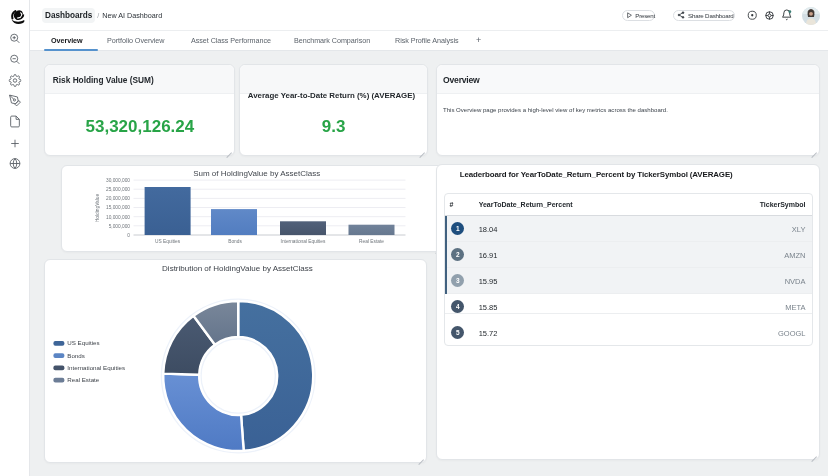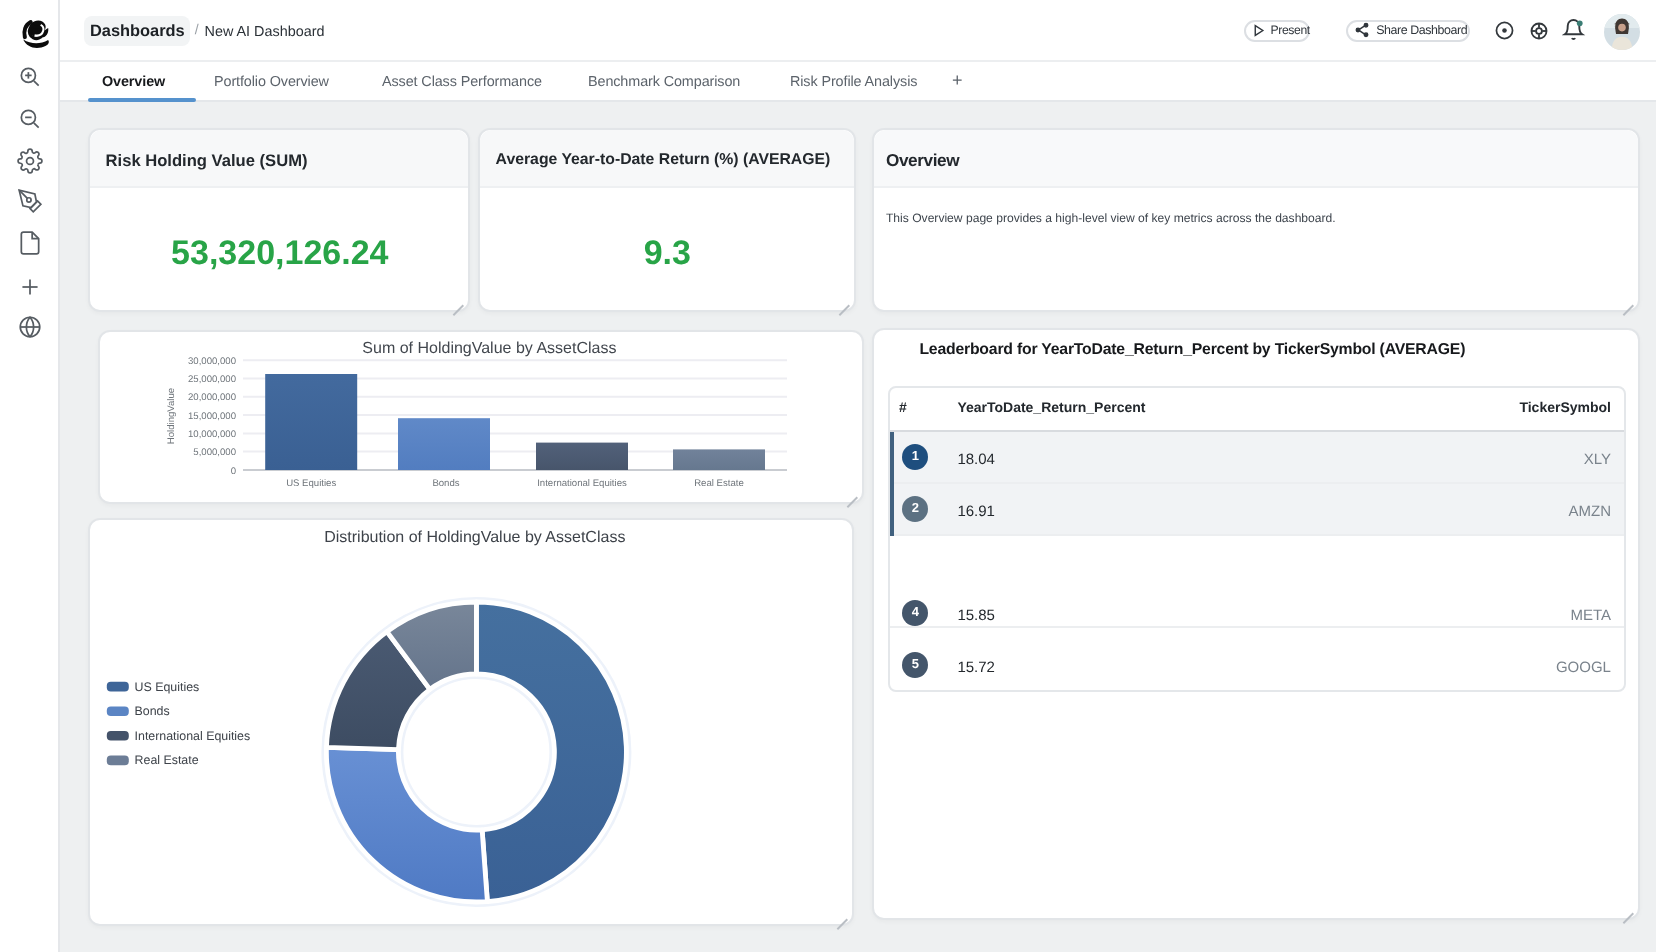--- a/index.html
+++ b/index.html
@@ -150,35 +150,35 @@
 
 <div class="card" style="left:44.3px; top:64px; width:191.2px; height:92px;">
   <div class="kpihead">
       <span>Risk Holding Value (SUM)</span>
     </div>
   <div class="kpinum">53,320,126.24</div>
   <div class="rsz"></div>
 </div>
 <div class="card" style="left:239.3px; top:64px; width:188.7px; height:92px;">
   <div class="kpihead">
-      <span style="font-size:7.9px;">Average Year-to-Date Return (%) (AVERAGE)</span>
+      <span style="font-size:7.9px;margin-top:16px;">Average Year-to-Date Return (%) (AVERAGE)</span>
     </div>
   <div class="kpinum">9.3</div>
   <div class="rsz"></div>
 </div>
 
 <div class="card" style="left:435.7px; top:64px; width:384.3px; height:92px;">
   <div class="kpihead" style="background:#f8f9fa;">
       <span style="font-size:8.6px; left:6.3px; letter-spacing:-0.2px;">Overview</span>
     </div>
   <div class="abs" style="left:6.3px; top:41.5px; font-size:6.05px; color:#3d444c;">This Overview page provides a high-level view of key metrics across the dashboard.</div>
   <div class="rsz"></div>
 </div>
 
-<div class="card" style="left:49px; top:164.5px; width:382.7px; height:87px;">
+<div class="card" style="left:61px; top:164.5px; width:382.7px; height:87px;">
 <svg width="383" height="85" viewBox="0 0 383 85">
   <defs>
     <linearGradient id="gb1" x1="0" y1="0" x2="0" y2="1">
           <stop offset="0" stop-color="#436a9e"></stop>
           <stop offset="1" stop-color="#3a6093"></stop>
         </linearGradient>
     <linearGradient id="gb2" x1="0" y1="0" x2="0" y2="1">
           <stop offset="0" stop-color="#6089c8"></stop>
           <stop offset="1" stop-color="#527dc0"></stop>
         </linearGradient>
@@ -280,20 +280,26 @@
         <div class="abs" style="left:6.5px;top:6.5px;width:13px;height:13px;border-radius:50%;background:#1e4e7e;color:#fff;font-size:6.5px;font-weight:bold;text-align:center;line-height:13px;">1</div>
         <span class="abs" style="left:34px;top:9px;font-size:7.5px;color:#23282d;">18.04</span>
         <span class="abs" style="right:6.5px;top:9px;font-size:7.5px;color:#7a838c;">XLY</span>
       </div>
       <div class="abs" style="left: 0px; top: 48px; width: 100%; height: 26px; background: rgb(241, 243, 245); border-bottom: 1px solid rgb(236, 238, 240);">
         <div class="abs" style="left:0;top:0;width:2.5px;height:26px;background:#41617f;"></div>
         <div class="abs" style="left:6.5px;top:6.5px;width:13px;height:13px;border-radius:50%;background:#5c7182;color:#fff;font-size:6.5px;font-weight:bold;text-align:center;line-height:13px;">2</div>
         <span class="abs" style="left:34px;top:9px;font-size:7.5px;color:#23282d;text-align:center;">16.91</span>
         <span class="abs" style="right:6.5px;top:9px;font-size:7.5px;color:#7a838c;">AMZN</span>
       </div>
+      <div class="abs" style="left: 0px; top: 74px; width: 100%; height: 26px; background: rgb(241, 243, 245); border-bottom: 1px solid rgb(236, 238, 240);">
+        <div class="abs" style="left:0;top:0;width:2.5px;height:26px;background:#41617f;"></div>
+        <div class="abs" style="left:6.5px;top:6.5px;width:13px;height:13px;border-radius:50%;background:#91a0ad;color:#fff;font-size:6.5px;font-weight:bold;text-align:center;line-height:13px;">3</div>
+        <span class="abs" style="left:34px;top:9px;font-size:7.5px;color:#23282d;">15.95</span>
+        <span class="abs" style="right:6.5px;top:9px;font-size:7.5px;color:#7a838c;">NVDA</span>
+      </div>
       <div class="abs" style="left: 0px; top: 100px; width: 100%; height: 20px; border-bottom: 1px solid rgb(236, 238, 240);">
         <div class="abs" style="left:6.5px;top:6.5px;width:13px;height:13px;border-radius:50%;background:#44566b;color:#fff;font-size:6.5px;font-weight:bold;text-align:center;line-height:13px;">4</div>
         <span class="abs" style="left:34px;top:9px;font-size:7.5px;color:#23282d;">15.85</span>
         <span class="abs" style="right:6.5px;top:9px;font-size:7.5px;color:#7a838c;">META</span>
       </div>
       <div class="abs" style="left: 0px; top: 126px; width: 100%; height: 26px; border-bottom: 1px solid rgb(236, 238, 240);">
         <div class="abs" style="left:6.5px;top:6.5px;width:13px;height:13px;border-radius:50%;background:#44566b;color:#fff;font-size:6.5px;font-weight:bold;text-align:center;line-height:13px;">5</div>
         <span class="abs" style="left:34px;top:9px;font-size:7.5px;color:#23282d;">15.72</span>
         <span class="abs" style="right:6.5px;top:9px;font-size:7.5px;color:#7a838c;">GOOGL</span>
       </div>

